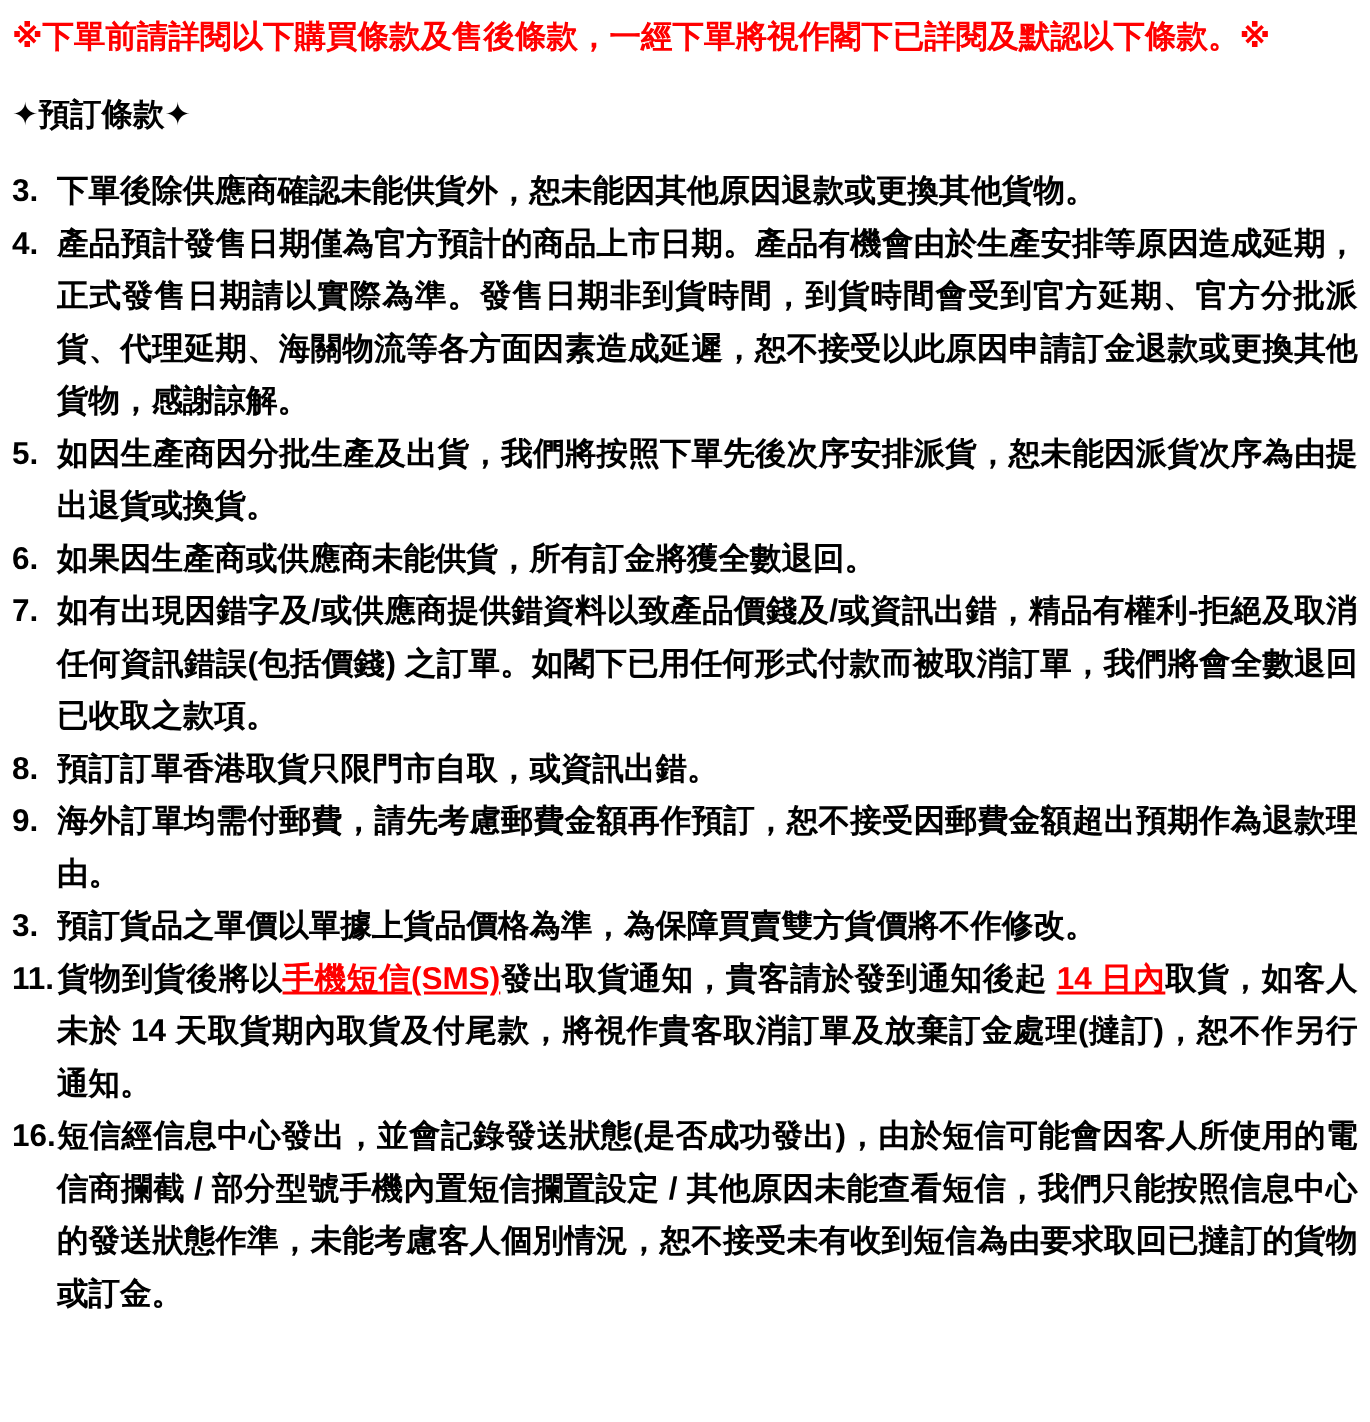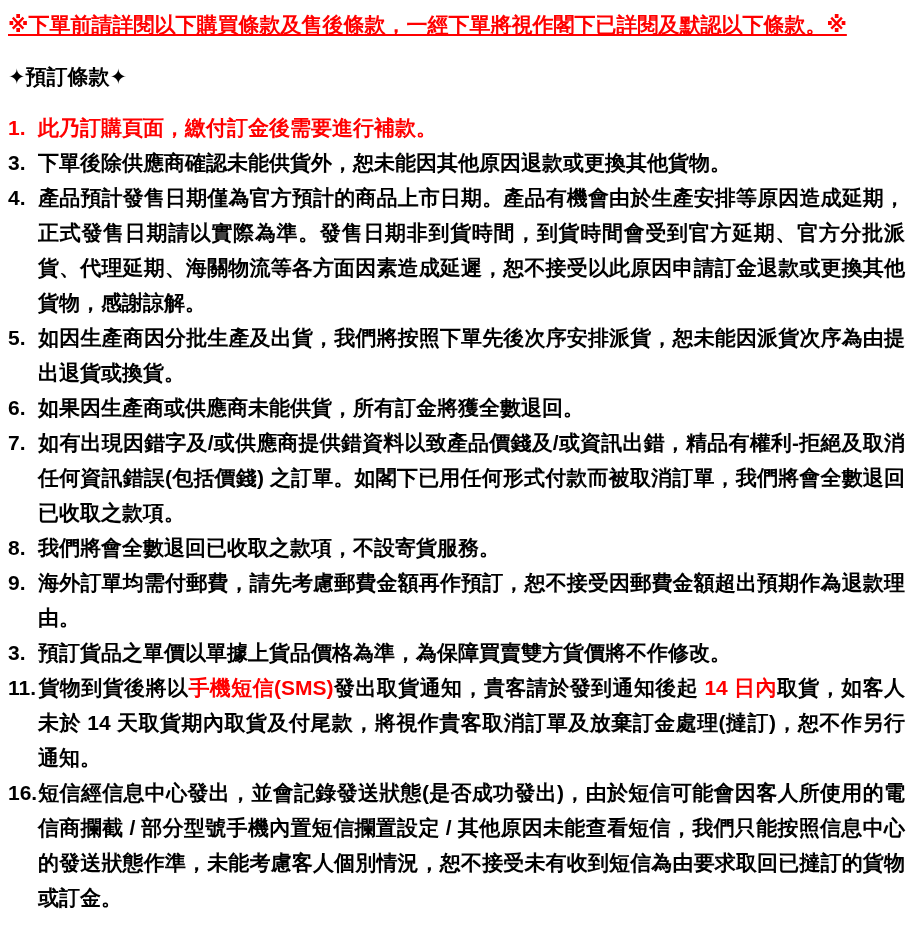--- a/index.html
+++ b/index.html
@@ -12,21 +12,20 @@
     width: 913px;
     min-height: 948px;
     font-family: "Liberation Sans", "DejaVu Sans", sans-serif;
     font-weight: bold;
     color: #000000;
     font-size: 21px;
     padding: 10px 8px 8px 8px;
   }
   .title {
     color: var(--red);
-    text-decoration: underline;
     line-height: 30px;
     margin-bottom: 22px;
     white-space: nowrap;
   }
   .section-header {
     color: #000000;
     line-height: 30px;
     margin-bottom: 18px;
   }
   .list { }
@@ -37,45 +36,45 @@
     line-height: 35px;
   }
   .item .num {
     display: inline-block;
     min-width: 30px;
     text-indent: 0;
   }
   .item.red { color: var(--red); }
   .seg.red-underline {
     color: var(--red);
+    text-decoration: underline;
   }
 </style>
 </head>
 <body>
 
 <div class="doc">
   <p class="title">※下單前請詳閱以下購買條款及售後條款，一經下單將視作閣下已詳閱及默認以下條款。※</p>
 
   <p class="section-header">✦預訂條款✦</p>
 
   <div class="list">
-  <div class="item red"><span class="num">1.</span><span class="text"><span class="seg normal">此乃訂購頁面，繳付訂金後需要進行補款。</span></span></div>
 
 
   <div class="item"><span class="num">3.</span><span class="text"><span class="seg normal">下單後除供應商確認未能供貨外，恕未能因其他原因退款或更換其他貨物。</span></span></div>
 
   <div class="item"><span class="num">4.</span><span class="text"><span class="seg normal">產品預計發售日期僅為官方預計的商品上市日期。產品有機會由於生產安排等原因造成延期，正式發售日期請以實際為準。發售日期非到貨時間，到貨時間會受到官方延期、官方分批派貨、代理延期、海關物流等各方面因素造成延遲，恕不接受以此原因申請訂金退款或更換其他貨物，感謝諒解。</span></span></div>
 
   <div class="item"><span class="num">5.</span><span class="text"><span class="seg normal">如因生產商因分批生產及出貨，我們將按照下單先後次序安排派貨，恕未能因派貨次序為由提出退貨或換貨。</span></span></div>
 
   <div class="item"><span class="num">6.</span><span class="text"><span class="seg normal">如果因生產商或供應商未能供貨，所有訂金將獲全數退回。</span></span></div>
 
   <div class="item"><span class="num">7.</span><span class="text"><span class="seg normal">如有出現因錯字及/或供應商提供錯資料以致產品價錢及/或資訊出錯，精品有權利-拒絕及取消任何資訊錯誤(包括價錢) 之訂單。如閣下已用任何形式付款而被取消訂單，我們將會全數退回已收取之款項。</span></span></div>
 
-  <div class="item"><span class="num">8.</span><span class="text"><span class="seg normal">我們將會全數退回已收取之款項，不設寄貨服務。</span></span></div>
+  <div class="item"><span class="num">8.</span><span class="text"><span class="seg normal">預訂訂單香港取貨只限門市自取，或資訊出錯。</span></span></div>
 
   <div class="item"><span class="num">9.</span><span class="text"><span class="seg normal">海外訂單均需付郵費，請先考慮郵費金額再作預訂，恕不接受因郵費金額超出預期作為退款理由。</span></span></div>
 
   <div class="item"><span class="num">3.</span><span class="text"><span class="seg normal">預訂貨品之單價以單據上貨品價格為準，為保障買賣雙方貨價將不作修改。</span></span></div>
 
   <div class="item"><span class="num">11.</span><span class="text"><span class="seg normal">貨物到貨後將以</span><span class="seg red-underline">手機短信(SMS)</span><span class="seg normal">發出取貨通知，貴客請於發到通知後起 </span><span class="seg red-underline">14 日內</span><span class="seg normal">取貨，如客人未於 14 天取貨期內取貨及付尾款，將視作貴客取消訂單及放棄訂金處理(撻訂)，恕不作另行通知。</span></span></div>
 
   <div class="item"><span class="num">16.</span><span class="text"><span class="seg normal">短信經信息中心發出，並會記錄發送狀態(是否成功發出)，由於短信可能會因客人所使用的電信商攔截 / 部分型號手機內置短信攔置設定 / 其他原因未能查看短信，我們只能按照信息中心的發送狀態作準，未能考慮客人個別情況，恕不接受未有收到短信為由要求取回已撻訂的貨物或訂金。</span></span></div>
 
 </div>

